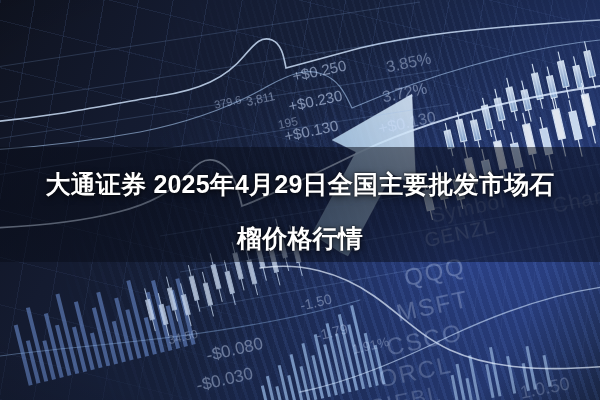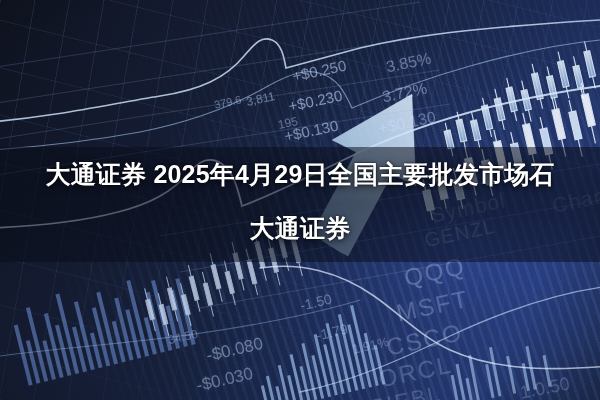--- a/index.html
+++ b/index.html
@@ -64,21 +64,21 @@
     font-family:"Liberation Sans","DejaVu Sans",sans-serif;
     text-shadow:0 0 6px rgba(120,170,255,.35);
   }
 
   
   .title-band{
     position:absolute;left:0;right:0;top:147px;height:115px;
     background:linear-gradient(180deg, rgba(8,12,24,.52) 0%, rgba(8,12,24,.60) 50%, rgba(8,12,24,.50) 100%);
   }
   .title-wrap{
-    position:absolute;left:0;right:0;top:146px;height:110px;
+    position:absolute;left:0;right:0;top:156px;height:110px;
     display:flex;flex-direction:column;align-items:center;justify-content:center;
     gap:22px;
   }
   .title-line{
     color:#ffffff;font-size:25px;font-weight:bold;letter-spacing:.2px;
     line-height:1.28;text-align:center;
     text-shadow:0 2px 7px rgba(0,0,0,.75), 0 0 2px rgba(0,0,0,.9);
   }
   .vignette{
     background:
@@ -346,16 +346,16 @@
 
     <div class="ghost" style="left:168px;top:330px;font-size:12px;opacity:.34;transform:rotate(-13deg);">34.50</div>
     <div class="ghost" style="left:520px;top:378px;font-size:18px;opacity:.26;transform:rotate(-11deg);">1.0.50</div>
   </div>
 
   <div class="layer vignette"></div>
 
   <div class="title-band"></div>
   <div class="title-wrap">
     <div class="title-line">大通证券 2025年4月29日全国主要批发市场石</div>
-    <div class="title-line">大通证券</div>
+    <div class="title-line">榴价格行情</div>
   </div>
 
 </div>
 
 </body></html>

